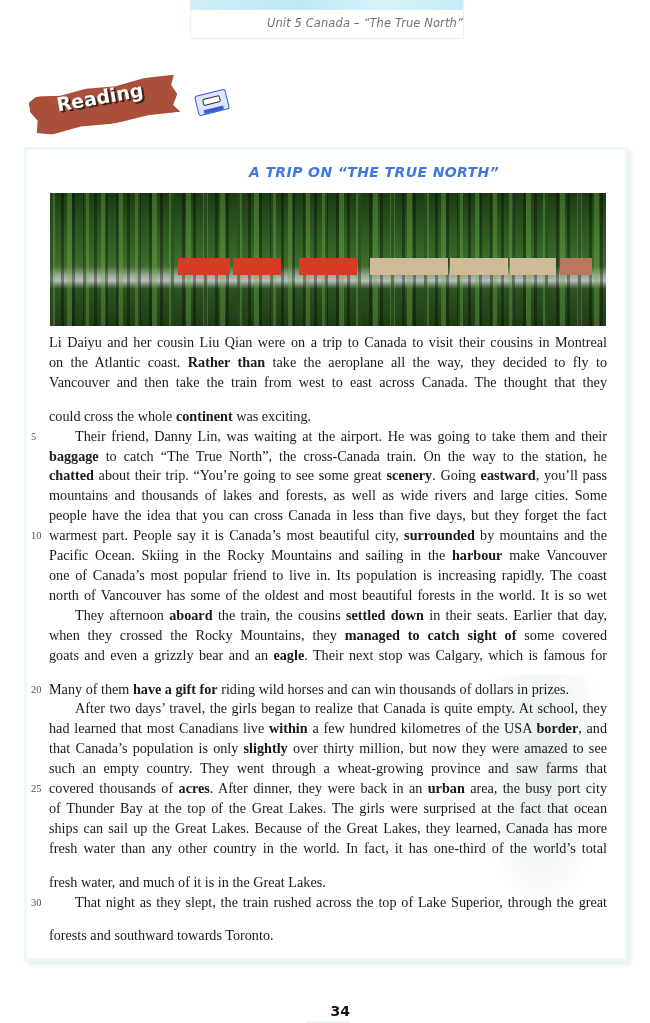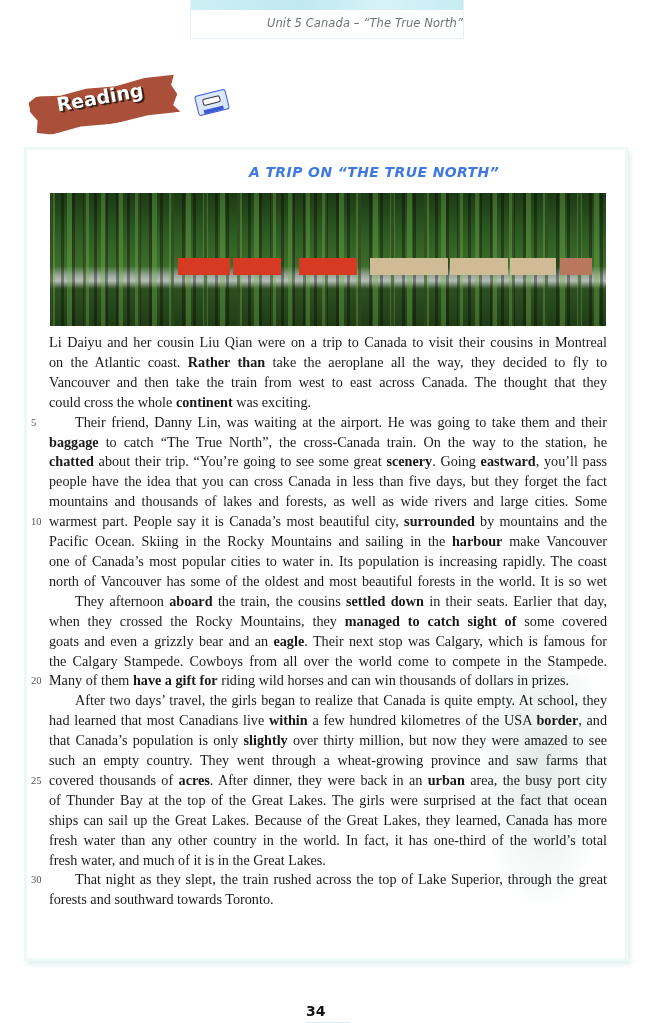--- a/index.html
+++ b/index.html
@@ -59,32 +59,32 @@
     overflow: hidden;
   }
   .train { position: absolute; top: 65px; height: 17px; }
   .loco { background: #d63a22; }
   .car { background: #cfbb95; }
   .body-text {
     position: absolute; left: 22px; top: 183px; width: 558px;
     font-size: 14.2px; line-height: 19.9px; text-align: justify;
   }
   .line { position: relative; white-space: nowrap; text-align-last: justify; }
-  .line.last { text-align-last: left; }
+  .line.last { text-align-last: left; margin-top: 14px; }
   .line.indent { text-indent: 26px; }
   .lnum { position: absolute; left: -18px; font-size: 10.5px; color: #555; text-indent: 0; }
   .watermark {
     position: absolute; left: 455px; top: 525px; width: 120px; height: 230px;
     background: radial-gradient(ellipse at 50% 40%, rgba(90,140,120,0.18), rgba(160,200,190,0.05) 65%, transparent 75%);
     pointer-events: none;
   }
   .page-number {
     position: absolute; left: 306px; top: 1000px; width: 44px; height: 22px;
     background: #fff; border-bottom: 2px solid #d8f0f3;
-    text-align: left; font-family: "DejaVu Sans", sans-serif; font-weight: bold;
+    text-align: right; font-family: "DejaVu Sans", sans-serif; font-weight: bold;
     font-size: 14px; line-height: 22px; color: #111;
   }
   b { font-weight: bold; }
 </style>
 </head>
 <body>
 
 <div class="header-tab">
   <div class="header-strip"></div>
   <div class="header-text">Unit 5  Canada – “The True North”</div>
@@ -110,31 +110,30 @@
   </div>
   <div class="watermark"></div>
   <div class="body-text" id="body">
       <div class="line"><span>Li Daiyu and her cousin Liu Qian were on a trip to Canada to visit their cousins in Montreal</span></div>
       <div class="line"><span>on the Atlantic coast. </span><b>Rather than</b><span> take the aeroplane all the way, they decided to fly to</span></div>
       <div class="line"><span>Vancouver and then take the train from west to east across Canada. The thought that they</span></div>
       <div class="line last"><span>could cross the whole </span><b>continent</b><span> was exciting.</span></div>
       <div class="line indent"><span class="lnum">5</span><span>Their friend, Danny Lin, was waiting at the airport. He was going to take them and their</span></div>
       <div class="line"><b>baggage</b><span> to catch “The True North”, the cross-Canada train. On the way to the station, he</span></div>
       <div class="line"><b>chatted</b><span> about their trip. “You’re going to see some great </span><b>scenery</b><span>. Going </span><b>eastward</b><span>, you’ll pass</span></div>
+      <div class="line"><span>mountains and thousands of lakes and forests, as well as wide rivers and large cities. Some</span></div>
       <div class="line"><span>people have the idea that you can cross Canada in less than five days, but they forget the fact</span></div>
-      <div class="line"><span>mountains and thousands of lakes and forests, as well as wide rivers and large cities. Some</span></div>
       <div class="line"><span class="lnum">10</span></div>
       <div class="line"><span>warmest part. People say it is Canada’s most beautiful city, </span><b>surrounded</b><span> by mountains and the</span></div>
       <div class="line"><span>Pacific Ocean. Skiing in the Rocky Mountains and sailing in the </span><b>harbour</b><span> make Vancouver</span></div>
-      <div class="line"><span>one of Canada’s most popular cities to water in. Its population is increasing rapidly. The coast</span></div>
+      <div class="line"><span>one of Canada’s most popular friend to live in. Its population is increasing rapidly. The coast</span></div>
       <div class="line"><span>north of Vancouver has some of the oldest and most beautiful forests in the world. It is so wet</span></div>
       <div class="line indent"><span>They afternoon </span><b>aboard</b><span> the train, the cousins </span><b>settled down</b><span> in their seats. Earlier that day,</span></div>
       <div class="line"><span>when they crossed the Rocky Mountains, they </span><b>managed to catch sight of</b><span> some covered</span></div>
       <div class="line"><span>goats and even a grizzly bear and an </span><b>eagle</b><span>. Their next stop was Calgary, which is famous for</span></div>
-      <div class="line"><span>the Calgary Stampede. Cowboys from all over the world come to compete in the Stampede.</span></div>
       <div class="line last"><span class="lnum">20</span><span>Many of them </span><b>have a gift for</b><span> riding wild horses and can win thousands of dollars in prizes.</span></div>
       <div class="line indent"><span>After two days’ travel, the girls began to realize that Canada is quite empty. At school, they</span></div>
       <div class="line"><span>had learned that most Canadians live </span><b>within</b><span> a few hundred kilometres of the USA </span><b>border</b><span>, and</span></div>
       <div class="line"><span>that Canada’s population is only </span><b>slightly</b><span> over thirty million, but now they were amazed to see</span></div>
       <div class="line"><span>such an empty country. They went through a wheat-growing province and saw farms that</span></div>
       <div class="line"><span class="lnum">25</span><span>covered thousands of </span><b>acres</b><span>. After dinner, they were back in an </span><b>urban</b><span> area, the busy port city</span></div>
       <div class="line"><span>of Thunder Bay at the top of the Great Lakes. The girls were surprised at the fact that ocean</span></div>
       <div class="line"><span>ships can sail up the Great Lakes. Because of the Great Lakes, they learned, Canada has more</span></div>
       <div class="line"><span>fresh water than any other country in the world. In fact, it has one-third of the world’s total</span></div>
       <div class="line last"><span>fresh water, and much of it is in the Great Lakes.</span></div>

